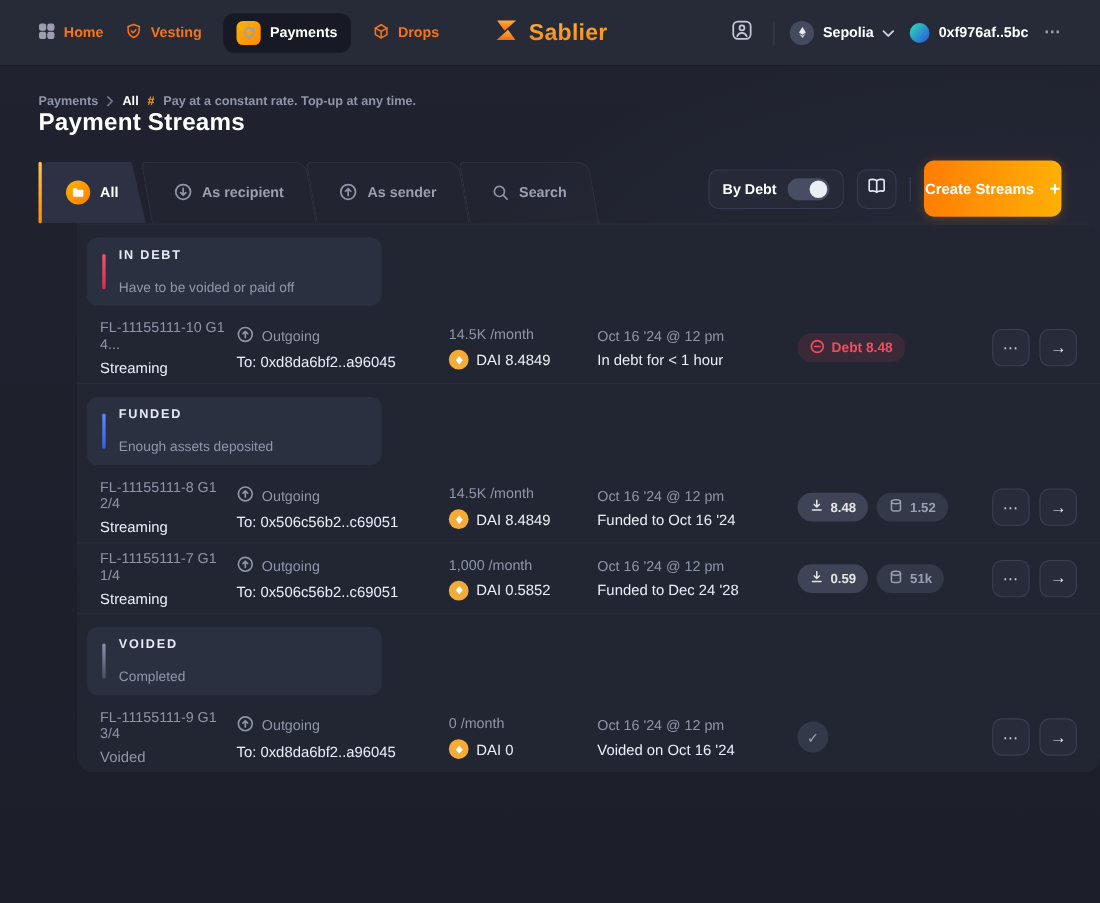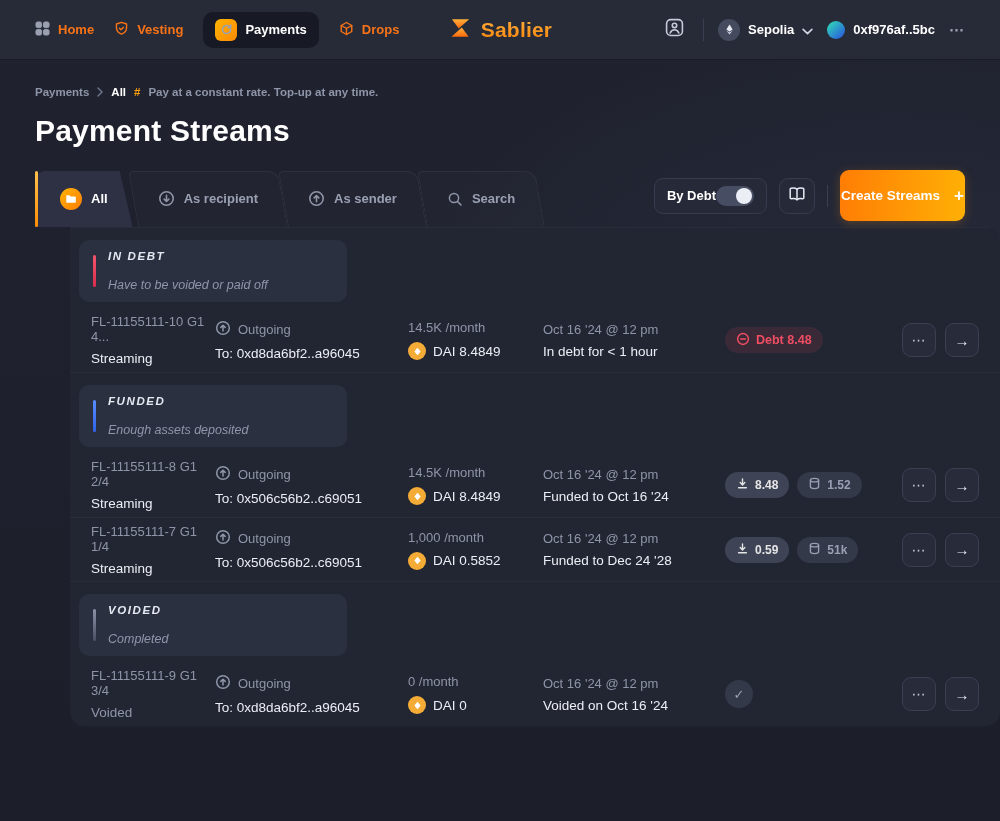--- a/index.html
+++ b/index.html
@@ -48,41 +48,41 @@
     cursor:pointer; line-height:1; }
 
   
   .main { padding:26px 35px 0; }
   .breadcrumb { display:flex; align-items:center; gap:8px; font-size:11.5px; font-weight:700; }
   .bc-root { color:#8f95a8; cursor:pointer; }
   .bc-sep { display:flex; align-items:center; }
   .bc-current { color:#ffffff; }
   .bc-hash { color:#ff9e0c; font-weight:800; }
   .bc-desc { color:#8f95a8; }
-  .page-title { margin-top:16px; font-size:30px; font-weight:700; letter-spacing:.2px; color:#ffffff; }
+  .page-title { font-size:22px; font-weight:700; letter-spacing:.2px; color:#ffffff; }
 
   
   .toolbar { margin-top:22px; display:flex; align-items:center; }
   .tabs { display:flex; height:57px; align-items:stretch; }
   .tab { position:relative; display:flex; align-items:center; gap:9px; padding:0 25px; cursor:pointer; }
   .tab-bg { position:absolute; inset:1px 0 0 0; transform:skewX(10deg);
     background:rgba(255,255,255,.015); border:1px solid rgba(255,255,255,.055); border-bottom:none;
     border-radius:5px 10px 0 0; }
   .tab-label { position:relative; z-index:2; font-size:13px; font-weight:700; color:#9aa0b2; }
   .tab .tab-ic { position:relative; z-index:2; display:flex; align-items:center; }
   .tab--active .tab-bg { transform:none; background:#2d3143; border:none;
     clip-path:polygon(0 0, calc(100% - 13px) 0, 100% 100%, 0 100%); border-radius:10px 0 0 0; }
   .tab--active .tab-label { color:#ffffff; }
   .tab--active::after { content:""; position:absolute; left:0; top:1px; bottom:0; width:3px;
     background:linear-gradient(180deg,#ffc24d,#ff8c05); z-index:3; border-radius:2px; }
   .tab-coin { width:22px; height:22px; border-radius:50%;
     background:linear-gradient(135deg,#ffb302,#ff7d05);
     display:flex; align-items:center; justify-content:center; }
   .toolbar-right { margin-left:auto; display:flex; align-items:center; gap:12px; padding-bottom:6px; }
-  .toggle-group { display:flex; align-items:center; background:#262a38;
+  .toggle-group { display:flex; align-items:center; gap:10px; background:#262a38;
     border:1px solid #363b50; border-radius:9px; padding:7px 12px; }
   .toggle-label { font-size:13px; font-weight:700; color:#ffffff; }
   .switch { width:38px; height:20px; border-radius:10px; background:#474d62; position:relative;
     cursor:pointer; }
   .switch .knob { position:absolute; right:2px; top:2px; width:16px; height:16px; border-radius:50%;
     background:#eceef5; }
   .book-btn { width:36px; height:36px; border-radius:9px; background:#262a38;
     border:1px solid #363b50; display:flex; align-items:center; justify-content:center; cursor:pointer; }
   .create-btn { display:flex; align-items:center; gap:14px; height:51px; padding:0 1px;
     border:none; border-radius:9px; cursor:pointer;
@@ -92,21 +92,21 @@
   .create-plus { font-size:17px; font-weight:700; line-height:1; }
 
   
   .panel { margin:0 35px; width:930px; background:#222633; border-radius:0 14px 14px 14px; overflow:hidden; }
   .grid-cols { display:grid; grid-template-columns:124px 193px 135px 182px 170px 1fr; align-items:center; }
   .thead { height:50px; background:#2a2e3d; padding:0 21px; }
   .th { font-size:10.5px; font-weight:700; letter-spacing:1.4px; color:#6e7488; }
 
   .group-block { border-top:1px solid rgba(255,255,255,.035); }
   .group-card { margin:12px 0 6px 9px; width:268px; min-height:56px; background:#2b3040;
-    border-radius:10px; padding:10px 14px; display:flex; align-items:center; gap:12px;font-style:italic; }
+    border-radius:10px; padding:10px 14px; display:flex; align-items:center; gap:12px; }
   .group-bar { width:3px; height:32px; border-radius:2px; flex:none; }
   .bar-debt { background:linear-gradient(180deg,#f3546d,#d92d4e); }
   .bar-funded { background:linear-gradient(180deg,#5b8cff,#2f63e8); }
   .bar-voided { background:linear-gradient(180deg,#8b92a8,#4a4f63); }
   .group-title { font-size:11.5px; font-weight:800; letter-spacing:1.6px; color:#e6e9f2; }
   .group-sub { margin-top:16px; font-size:12.5px; color:#8f96ab; }
 
   .row { height:64px; padding:0 21px; }
   .row + .row { border-top:1px solid rgba(255,255,255,.045); }
   .l1 { font-size:13px; color:#8f95a8; display:flex; align-items:center; gap:7px; }

